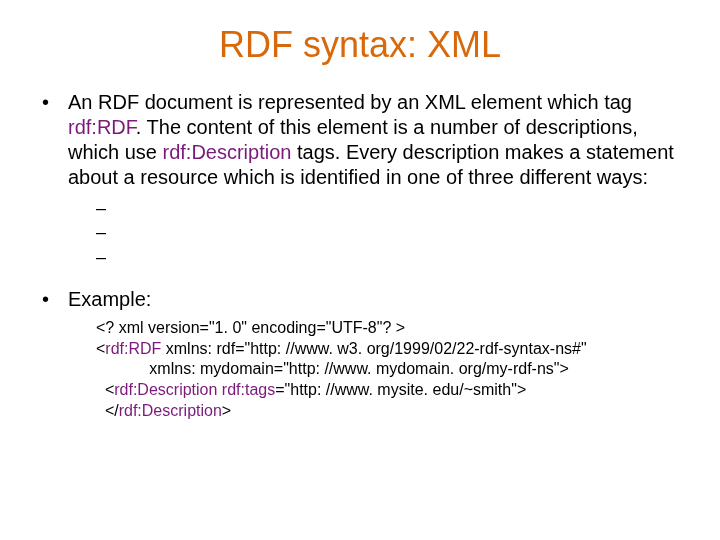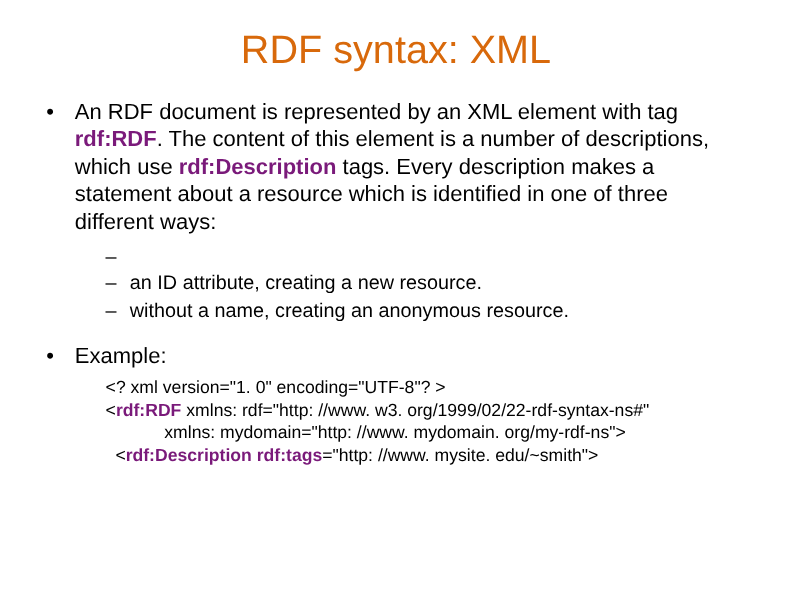--- a/index.html
+++ b/index.html
@@ -49,55 +49,54 @@
     width: 22px;
     flex: 0 0 22px;
   }
   .code-block {
     margin: 2px 0 0 56px;
     font-size: 16px;
     line-height: 1.3;
     font-family: Arial, Helvetica, sans-serif;
   }
   .code-line { white-space: pre; }
-  .kw { color: #7a1a7a; font-weight: bold; }
+  .kw { color: #7a1a7a; }
 </style>
 </head>
 <body>
 
 <div class="slide">
 
   <h1 class="title">RDF syntax: XML</h1>
 
   <div class="bullet-l1">
     <div class="dot">•</div>
     <div class="txt">
-      <span>An RDF document is represented by an XML element with tag </span><span class="kw">rdf:RDF</span><span>. The content of this element is a number of descriptions, which use </span><span class="kw">rdf:Description</span><span> tags. Every description makes a statement about a resource which is identified in one of three different ways:</span>
+      <span>An RDF document is represented by an XML element which tag </span><span class="kw">rdf:RDF</span><span>. The content of this element is a number of descriptions, which use </span><span class="kw">rdf:Description</span><span> tags. Every description makes a statement about a resource which is identified in one of three different ways:</span>
     </div>
   </div>
 
   <div class="sub-list">
     <div class="sub-item">
       <div class="dash">–</div>
     </div>
     <div class="sub-item">
       <div class="dash">–</div>
-      <div>an ID attribute, creating a new resource.</div>
     </div>
     <div class="sub-item">
       <div class="dash">–</div>
-      <div>without a name, creating an anonymous resource.</div>
     </div>
   </div>
 
   <div class="bullet-l1">
     <div class="dot">•</div>
     <div class="txt">Example:</div>
   </div>
 
   <div class="code-block">
     <div class="code-line">&lt;? xml version="1. 0" encoding="UTF-8"? &gt;</div>
     <div class="code-line"><span>&lt;</span><span class="kw">rdf:RDF</span><span> xmlns: rdf="http: //www. w3. org/1999/02/22-rdf-syntax-ns#"</span></div>
     <div class="code-line">            xmlns: mydomain="http: //www. mydomain. org/my-rdf-ns"&gt;</div>
     <div class="code-line"><span>  &lt;</span><span class="kw">rdf:Description</span><span> </span><span class="kw">rdf:tags</span><span>="http: //www. mysite. edu/~smith"&gt;</span></div>
+    <div class="code-line"><span>  &lt;/</span><span class="kw">rdf:Description</span><span>&gt;</span></div>
   </div>
 
 </div>
 
 </body></html>

